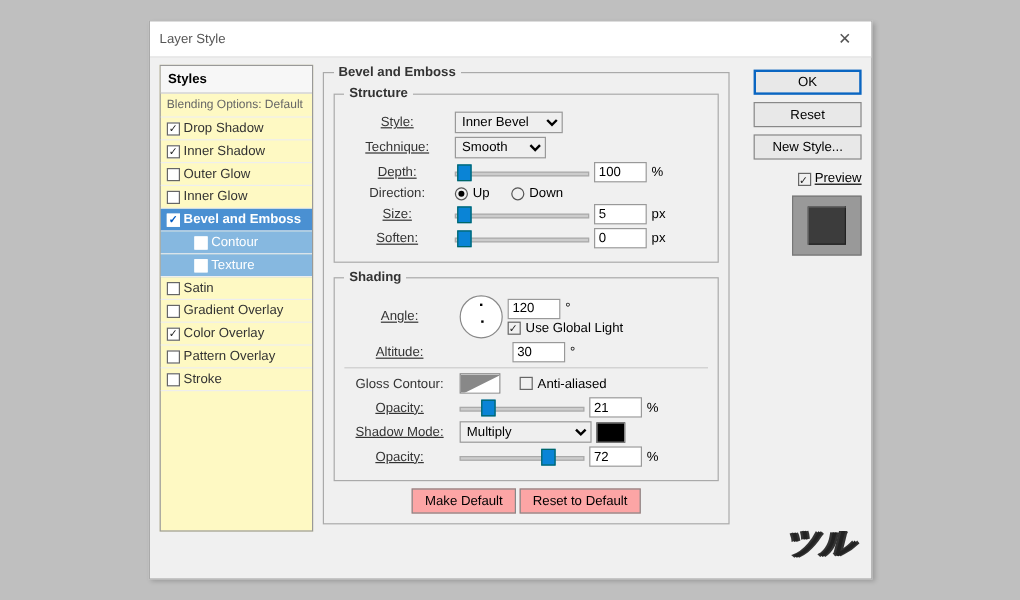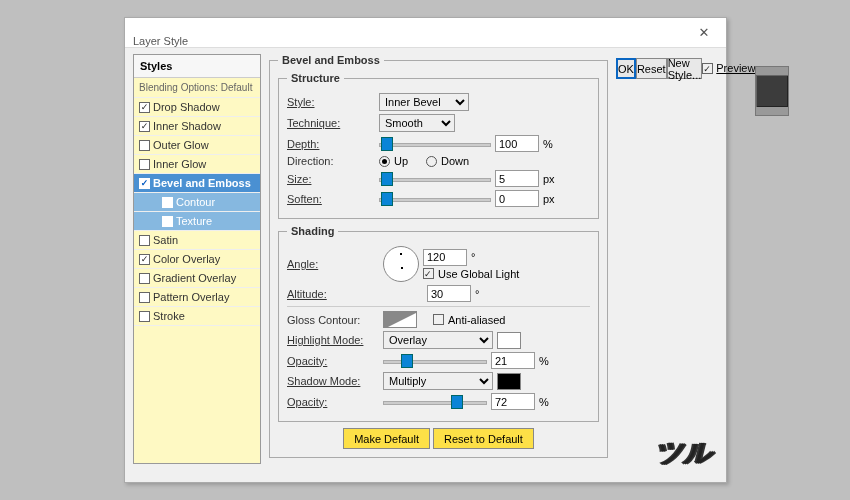--- a/index.html
+++ b/index.html
@@ -1,54 +1,54 @@
 <!DOCTYPE html>
 <html><head>
 <meta charset="utf-8">
 <style>
 *{box-sizing:border-box;margin:0;padding:0;font-family:Arial,Helvetica,sans-serif;font-size:11px}
 body{background:#bfbfbf;width:850px;height:500px;overflow:hidden}
 .modal{position:absolute;left:124px;top:17px;width:603px;height:466px;background:#f0f0f0;border:1px solid #aaa;box-shadow:2px 2px 4px rgba(0,0,0,.2)}
-.titlebar{height:30px;background:#fff;border-bottom:1px solid #ddd;display:flex;align-items:flex-end;padding:0 0 0 8px;color:#555}
+.titlebar{height:30px;background:#fff;border-bottom:1px solid #ddd;display:flex;align-items:center;padding:0 0 0 8px;color:#555}
 .title-close{margin-left:auto;width:44px;height:100%;display:flex;align-items:center;justify-content:center;cursor:pointer;font-size:13px}
 .body{display:flex;padding:6px 8px 8px;gap:6px}
 .styles-list{width:128px;border:1px solid #999;background:#fef9c3}
 .styles-head{padding:5px 6px;border-bottom:1px solid #ccc;background:#f7f7f7;font-weight:bold}
 .style-row{display:flex;align-items:center;padding:3px 5px;border-bottom:1px solid #eee;cursor:pointer;color:#333;gap:3px}
 .style-row.sub{padding-left:28px}
 .style-row.sel{background:#4a90d2;color:#fff;font-weight:bold}
 .style-row.selsub{background:#86b8e0;color:#fff}
 .style-row .cb{width:11px;height:11px;border:1px solid #666;background:#fff;display:flex;align-items:center;justify-content:center;font-size:9px;line-height:1}
 .style-row.sel .cb,.style-row.selsub .cb{border-color:#fff}
 .cb.ck:after{content:"✓";color:#222;font-size:9px}
 .style-row.sel .cb.ck:after{color:#0059c1}
 .bo-caption{font-size:10px;color:#666;padding:4px 5px;border-bottom:1px solid #eee}
 .center{flex:1;padding:0 2px}
 fieldset{border:1px solid #aaa;margin-bottom:6px;padding:6px 8px 8px}
 fieldset legend{padding:0 4px;color:#333;font-weight:bold}
 .fr{display:flex;align-items:center;margin:3px 0;gap:4px}
-.lbl{width:88px;text-align:left;text-decoration:underline;color:#333}
+.lbl{width:88px;text-align:center;text-decoration:underline;color:#333}
 .lbl.nodec{text-decoration:none}
 select{border:1px solid #999;height:18px;font-size:11px;padding:0 1px}
 .slider{width:112px;height:14px;position:relative}
 .slider:before{content:"";position:absolute;left:0;right:0;top:6px;height:2px;background:#ccc;border:1px solid #aaa}
 .knob{position:absolute;width:12px;height:14px;background:#0a84d6;border:1px solid #066;top:0}
 input.num{width:44px;height:17px;border:1px solid #999;text-align:left;padding:0 3px;font-size:11px}
 .radio{width:11px;height:11px;border:1px solid #555;border-radius:50%;display:inline-flex;align-items:center;justify-content:center}
 .radio.ck:after{content:"";width:5px;height:5px;background:#000;border-radius:50%}
 .angle{width:36px;height:36px;border:1px solid #888;border-radius:50%;position:relative;background:#fff}
 .angle .dot{position:absolute;width:2px;height:2px;background:#000;left:16px;top:6px}
 .angle .ctr{position:absolute;left:17px;top:20px;width:2px;height:2px;background:#000}
 .swatch{width:34px;height:17px;border:1px solid #888;position:relative;overflow:hidden}
 .swatch .tri{position:absolute;left:0;top:0;border-left:34px solid #888;border-bottom:17px solid #fff}
 .swatch2{width:24px;height:17px;border:1px solid #888}
-.btn{height:21px;border:1px solid #888;background:#fde047;padding:0 10px;cursor:pointer;display:inline-flex;align-items:center;justify-content:center}
+.btn{height:21px;border:1px solid #888;background:#fca5a5;padding:0 10px;cursor:pointer;display:inline-flex;align-items:center;justify-content:center}
 .sidebtn{width:90px;height:21px;border:1px solid #888;background:#e8e8e8;display:flex;align-items:center;justify-content:center;margin-bottom:6px;cursor:pointer}
 .sidebtn.ok{border:2px solid #0a66c2}
-.right{width:102px;display:flex;flex-direction:row;align-items:flex-start;padding-top:4px}
+.right{width:102px;display:flex;flex-direction:column;align-items:flex-end;padding-top:4px}
 .preview-box{margin-top:8px;width:58px;height:50px;background:#999;border:1px solid #777;display:flex;align-items:center;justify-content:center}
 .preview-inner{width:32px;height:32px;background:#3c3c3c;box-shadow:inset 1px 1px 0 #666,inset -1px -1px 0 #222}
 .pvrow{display:flex;align-items:center;gap:3px;margin-top:4px}
 .logo{position:absolute;right:14px;bottom:10px;font-size:28px;font-family:serif;font-style:italic;font-weight:bold;color:#222;text-shadow:2px 0 #333,-2px 0 #333}
 </style>
 </head>
 <body>
 
 <div class="modal">
   <div class="titlebar">
@@ -87,26 +87,26 @@
           </div>
           <div class="style-row sub selsub">
             <span class="cb"></span>
             <span>Texture</span>
           </div>
           <div class="style-row">
             <span class="cb"></span>
             <span>Satin</span>
           </div>
           <div class="style-row">
+            <span class="cb"></span>
+            <span>Gradient Overlay</span>
+          </div>
+          <div class="style-row">
             <span class="cb ck"></span>
             <span>Color Overlay</span>
-          </div>
-          <div class="style-row">
-            <span class="cb"></span>
-            <span>Gradient Overlay</span>
           </div>
           <div class="style-row">
             <span class="cb"></span>
             <span>Pattern Overlay</span>
           </div>
           <div class="style-row">
             <span class="cb"></span>
             <span>Stroke</span>
           </div>
         </div>
@@ -188,25 +188,20 @@
           <div class="fr">
               <span class="lbl nodec" style="width:92px">Gloss Contour:</span>
             <div class="swatch">
                 <div class="tri"></div>
               </div>
             <span style="width:8px"></span>
               <span class="cb" style="width:11px;height:11px;border:1px solid #666;display:inline-block"></span>
             <span>Anti-aliased</span>
             </div>
           <div class="fr">
-              <span class="lbl" style="width:92px">Highlight Mode:</span>
-            <select style="width:110px"><option>Overlay</option></select>
-            <div class="swatch2" style="background:#fff"></div>
-            </div>
-          <div class="fr">
               <span class="lbl" style="width:92px">Opacity:</span>
             <div class="slider" style="width:104px">
                 <div class="knob" style="left:18px"></div>
               </div>
             <input class="num" value="21" style="">
             <span>%</span>
             </div>
           <div class="fr">
               <span class="lbl" style="width:92px">Shadow Mode:</span>
             <select style="width:110px"><option>Multiply</option></select>

